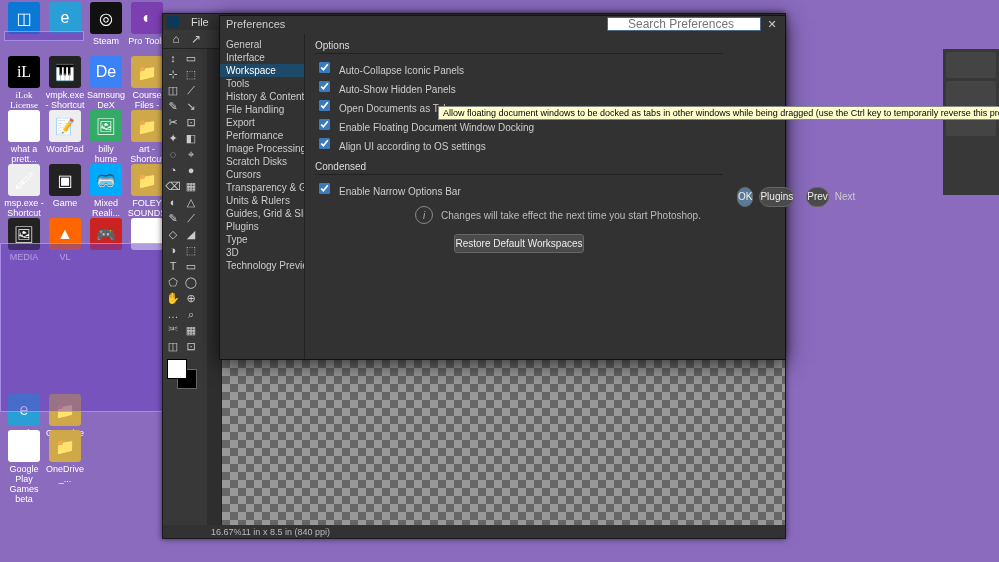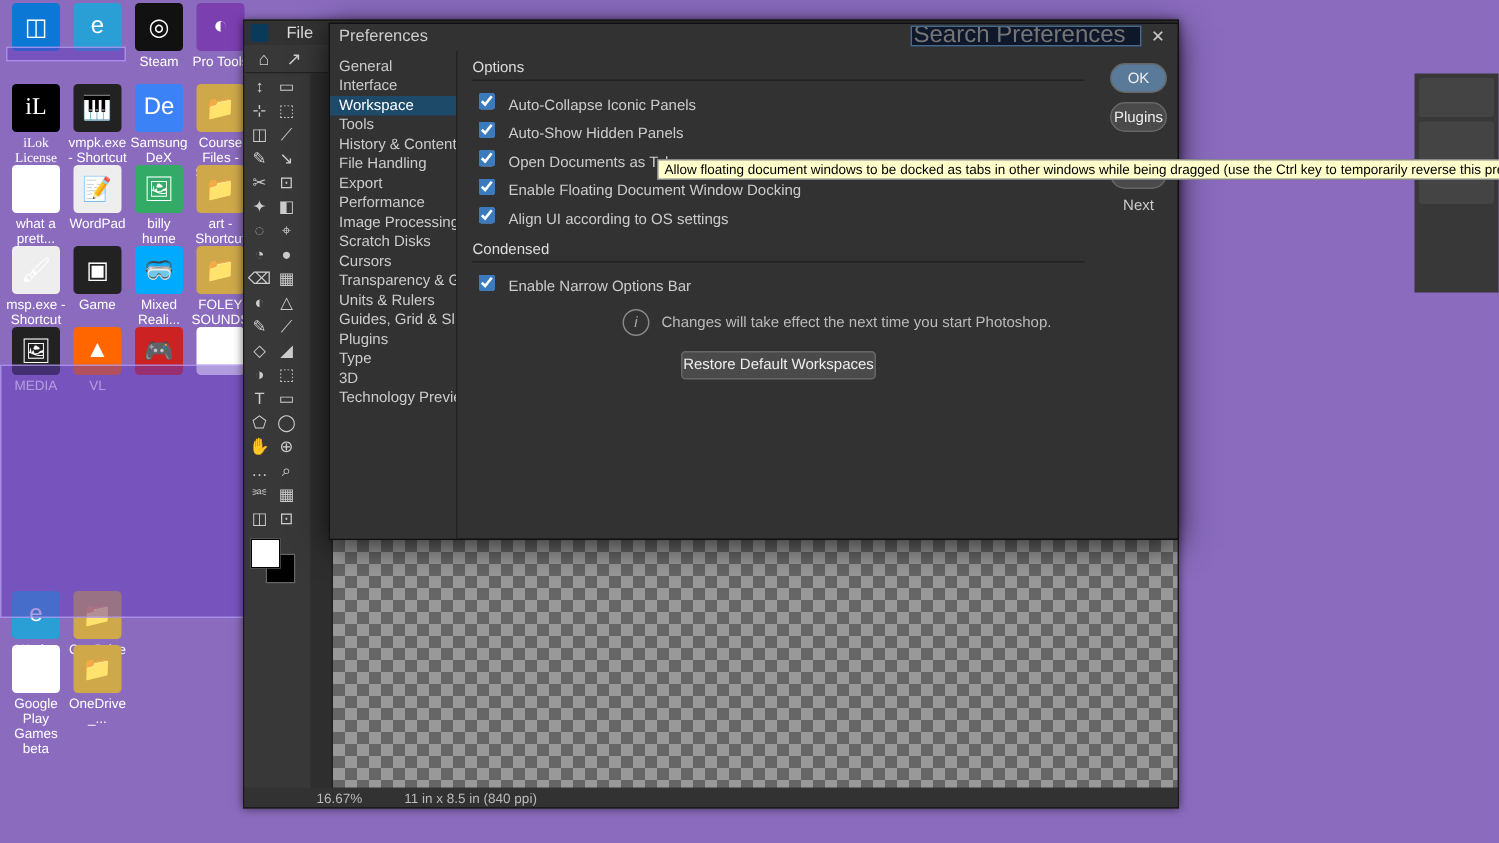--- a/index.html
+++ b/index.html
@@ -23,34 +23,34 @@
 .ps-tools .sw .fg{position:absolute;left:2px;top:2px;width:18px;height:18px;background:#fff;border:1px solid #000}
 .ps-tools .sw .bg{position:absolute;left:12px;top:12px;width:18px;height:18px;background:#000;border:1px solid #666}
 .ps-ruler-v{width:14px;background:#2e2e2e;border-right:1px solid #222}
 .ps-canvas-wrap{flex:1;display:flex;flex-direction:column}
 .ps-ruler-h{height:14px;background:#2e2e2e;border-bottom:1px solid #222}
 .ps-canvas{flex:1;position:relative;background-image:repeating-conic-gradient(#666 0 25%,#999 0 50%);background-size:16px 16px}
 .ps-canvas .img{position:absolute;left:90px;top:0;width:392px;height:75px;background:linear-gradient(#0a0a0a,#1a1a1a)}
 .ps-canvas .img::before{content:"";position:absolute;inset:6px;background:repeating-linear-gradient(90deg,#222 0 50px,#111 50px 55px)}
 .ps-right{position:absolute;right:0;top:49px;width:50px;height:140px;background:#383838;display:flex;flex-direction:column;gap:3px;padding:3px}
 .ps-right .rp{height:26px;background:#444;border-radius:2px}
-.ps-status{position:absolute;bottom:0;left:0;right:0;height:12px;background:#323232;color:#bbb;font-size:9px;display:flex;align-items:center;padding-left:48px;gap:28px}
+.ps-status{position:absolute;bottom:0;left:0;right:0;height:12px;background:#323232;color:#bbb;font-size:9px;display:flex;align-items:center;padding-left:48px;}
 
 
 .dlg{position:absolute;left:219px;top:15px;width:565px;height:343px;background:#323232;border:1px solid #111;box-shadow:0 4px 20px rgba(0,0,0,0.7);color:#ccc}
 .dlg-title{height:16px;display:flex;align-items:center;justify-content:space-between;padding:0 6px;font-size:11px}
 .dlg-title .close{width:14px;height:14px;display:flex;align-items:center;justify-content:center;cursor:pointer}
 .dlg-search{position:absolute;right:24px;top:1px;width:154px;height:14px}
-.dlg-search input{width:100%;height:100%;background:#0f172a;border:1px solid #4a6a8a;color:#888;font-size:16px;padding:0 1px;box-sizing:border-box}
+.dlg-search input{width:100%;height:100%;background:#ffffff;border:1px solid #4a6a8a;color:#888;font-size:12px;padding:0 20px;box-sizing:border-box}
 .dlg-body{position:absolute;top:18px;bottom:0;left:0;right:0;display:flex}
 .dlg-nav{width:84px;background:#323232;border-right:1px solid #222;padding-top:4px}
 .dlg-nav .ni{padding:1px 6px;font-size:10px;color:#ccc;cursor:pointer;white-space:nowrap;overflow:hidden}
 .dlg-nav .ni.sel2{background:#1e4a6a;color:#fff}
 .dlg-main{flex:1;padding:6px 10px;position:relative}
-.dlg-side{width:44px;padding:8px 4px;display:flex;flex-direction:column;gap:6px;align-items:center}
+.dlg-side{width:44px;padding:8px 4px;display:flex;flex-direction:row;gap:6px;align-items:center}
 .dlg-side .btn{width:36px;height:18px;background:#4a4a4a;border:1px solid #666;border-radius:10px;color:#eee;font-size:10px;display:flex;align-items:center;justify-content:center;cursor:pointer}
 .dlg-side .link{font-size:10px;color:#ccc;cursor:pointer}
 .grp{font-size:10px;color:#ddd;margin-bottom:4px}
 .grp::after{content:"";display:block;height:1px;background:#222;margin-top:2px}
 .opt{display:flex;align-items:flex-end;gap:6px;padding:1px 0;font-size:10px}
 .opt input[type=checkbox]{width:11px;height:11px;accent-color:#3a7abd}
 .info{display:flex;align-items:center;gap:8px;margin:8px 0 10px 100px;font-size:10px;color:#bbb}
 .info .ic{width:16px;height:16px;border:1.5px solid #888;border-radius:50%;display:flex;align-items:center;justify-content:center;font-style:italic;font-size:10px;color:#aaa}
 .rst{display:flex;justify-content:center}
 .rst .btn2{padding:3px 0;background:#4a4a4a;border:1px solid #666;border-radius:3px;font-size:10px;color:#eee;cursor:pointer}

